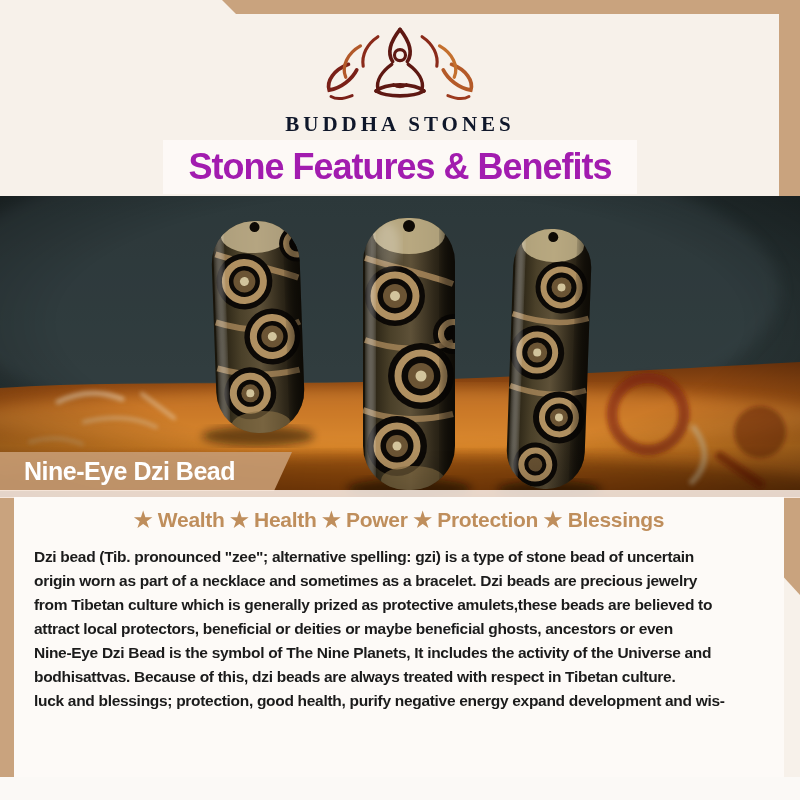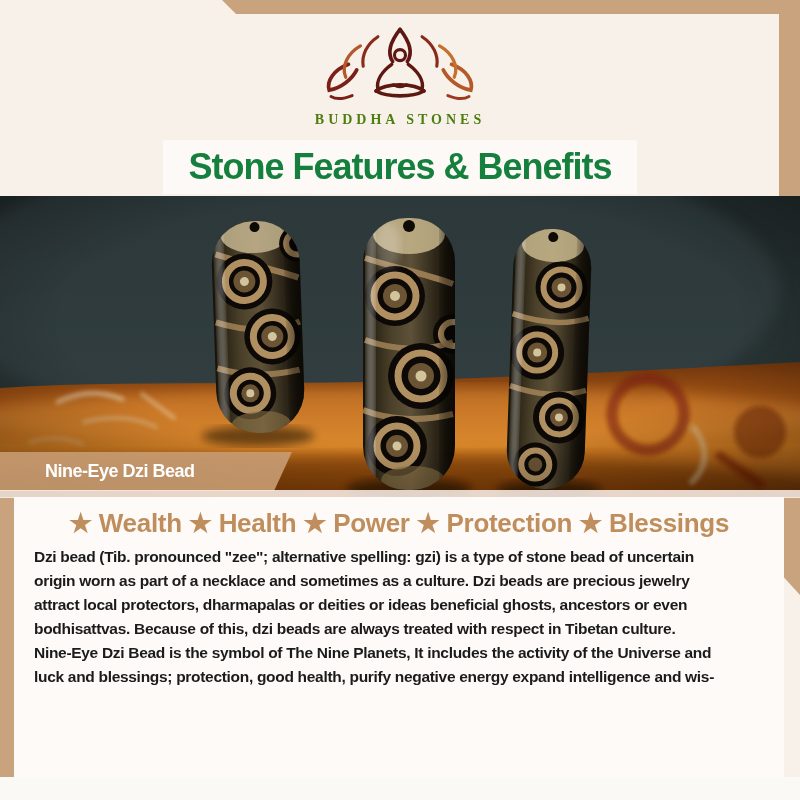--- a/index.html
+++ b/index.html
@@ -18,56 +18,56 @@
     clip-path:polygon(0 0,100% 0,100% 100%,0 calc(100% - 23px));
   }
   .left-bar{
     position:absolute;left:0;top:200px;width:16px;height:577px;background:#c9a37e;
     clip-path:polygon(0 0,100% 18px,100% 100%,0 100%);
   }
   
   .logo-wrap{position:absolute;left:0;top:22px;width:800px;text-align:center;}
   .brand-name{
     position:absolute;left:0;top:112px;width:800px;text-align:center;
-    font-family:"Liberation Serif",serif;font-size:14px;letter-spacing:4px;
-    color:#4d7c0f;font-weight:600;
+    font-family:"Liberation Serif",serif;font-size:21px;letter-spacing:4px;
+    color:#0f172a;font-weight:600;
   }
   
   .title-box{
     position:absolute;left:163px;top:140px;width:474px;height:54px;
     background:#fdf9f6;display:flex;align-items:center;justify-content:center;
   }
   .banner-title{
-    font-size:36px;font-weight:bold;letter-spacing:-1px;color:#15803d;
+    font-size:36px;font-weight:bold;letter-spacing:-1px;color:#a21caf;
     white-space:nowrap;
   }
   
   .photo{position:absolute;left:0;top:196px;width:800px;height:301px;}
   .photo-fade{
     position:absolute;left:0;top:490px;width:800px;height:8px;
     background:rgba(255,243,236,0.85);
   }
   .label-band{
     position:absolute;left:0;top:452px;width:292px;height:39px;
     background:rgba(197,154,113,0.92);
     clip-path:polygon(0 0,100% 0,calc(100% - 18px) 100%,0 100%);
     display:flex;align-items:center;
   }
   .label-text{
-    padding-left:45px;color:#ffffff;font-size:18px;font-weight:bold;
+    padding-left:24px;color:#ffffff;font-size:25px;font-weight:bold;
     letter-spacing:-0.5px;white-space:nowrap;
   }
   
   .content-box{
     position:absolute;left:14px;top:497px;width:770px;height:280px;
     background:#fdfaf7;
   }
   .benefits-line{
     position:absolute;left:0;top:11px;width:770px;text-align:center;
-    font-size:26px;font-weight:bold;letter-spacing:-0.3px;color:#bf8e5c;
+    font-size:21px;font-weight:bold;letter-spacing:-0.3px;color:#bf8e5c;
     white-space:nowrap;
   }
   .paragraph{
     position:absolute;left:20px;top:48px;width:745px;
     font-size:15.5px;font-weight:bold;letter-spacing:-0.3px;color:#1b1b1b;
   }
   .para-line{height:24px;line-height:24px;white-space:nowrap;}
   .footer-strip{
     position:absolute;left:0;top:777px;width:800px;height:23px;
     background:rgba(255,255,255,0.55);
@@ -291,23 +291,24 @@
 
   <div class="label-band">
     <span class="label-text">Nine-Eye Dzi Bead</span>
   </div>
   <div class="photo-fade"></div>
 
   <div class="content-box">
     <div class="benefits-line">★ Wealth ★ Health ★ Power ★ Protection ★ Blessings</div>
     <div class="paragraph">
       <div class="para-line">Dzi bead (Tib. pronounced "zee"; alternative spelling: gzi) is a type of stone bead of uncertain</div>
-      <div class="para-line">origin worn as part of a necklace and sometimes as a culture. Dzi beads are precious jewelry</div>
-      <div class="para-line">attract local protectors, dharmapalas or deities or ideas beneficial ghosts, ancestors or even</div>
+      <div class="para-line">origin worn as part of a necklace and sometimes as a bracelet. Dzi beads are precious jewelry</div>
+      <div class="para-line">from Tibetan culture which is generally prized as protective amulets,these beads are believed to</div>
+      <div class="para-line">attract local protectors, beneficial or deities or maybe beneficial ghosts, ancestors or even</div>
+      <div class="para-line">Nine-Eye Dzi Bead is the symbol of The Nine Planets, It includes the activity of the Universe and</div>
       <div class="para-line">bodhisattvas. Because of this, dzi beads are always treated with respect in Tibetan culture.</div>
-      <div class="para-line">Nine-Eye Dzi Bead is the symbol of The Nine Planets, It includes the activity of the Universe and</div>
-      <div class="para-line">luck and blessings; protection, good health, purify negative energy expand intelligence and wis-</div>
+      <div class="para-line">luck and blessings; protection, good health, purify negative energy expand development and wis-</div>
     </div>
   </div>
 
   <div class="footer-strip"></div>
 
 </div>
 
 </body></html>

